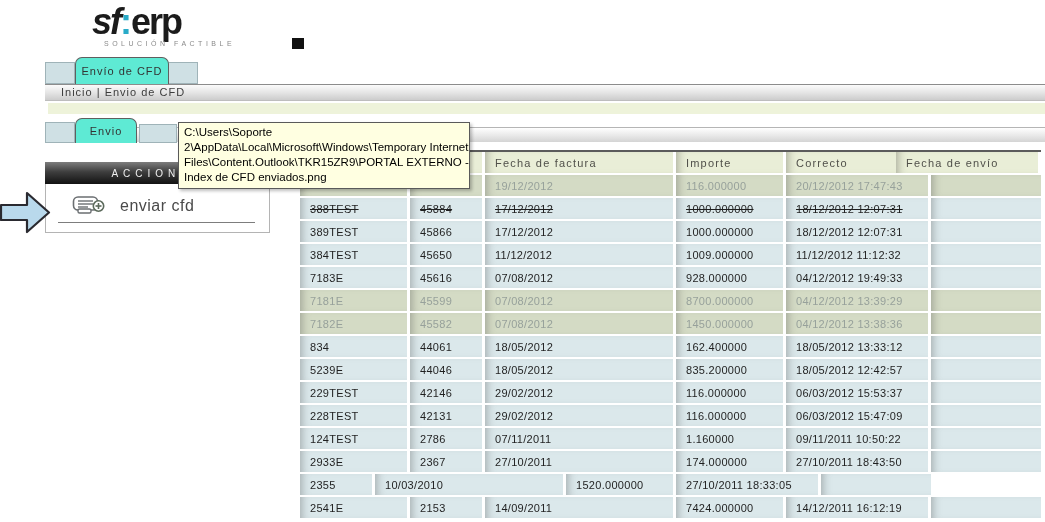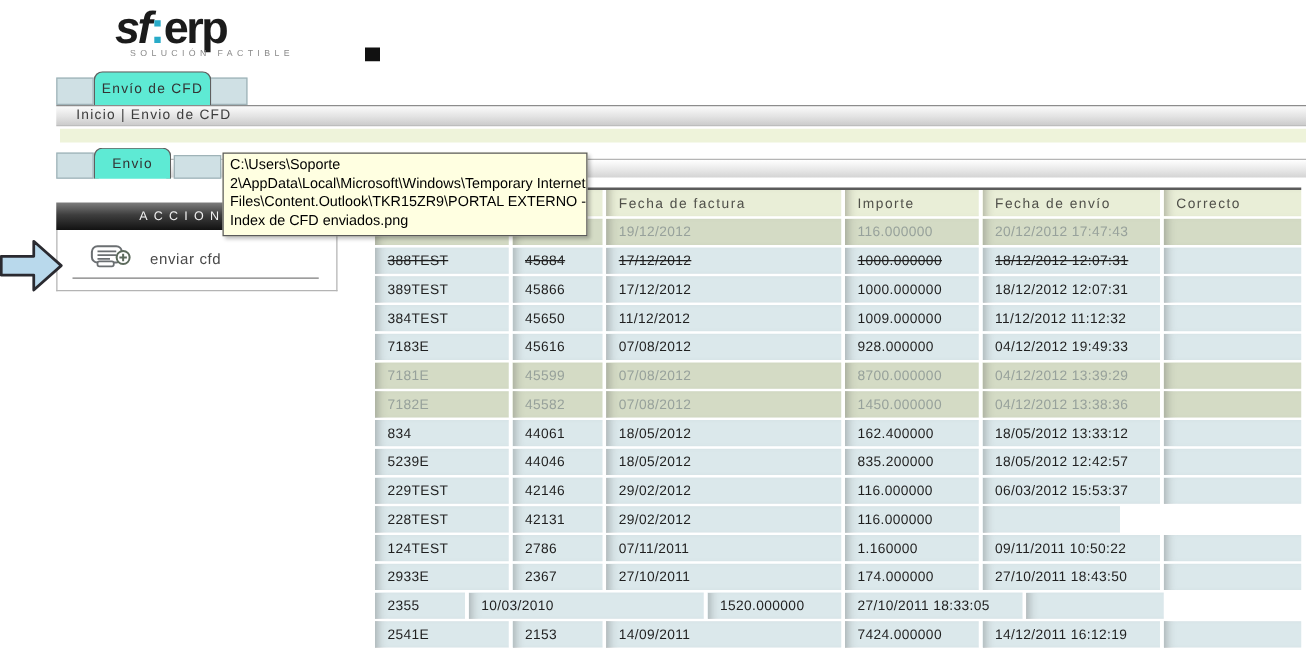--- a/index.html
+++ b/index.html
@@ -49,21 +49,21 @@
   .actions-bar {
     position:absolute; left:45px; top:162px; width:225px; height:22px;
     background:linear-gradient(180deg,#7d7d7d 0%,#3e3e3e 45%,#121212 100%);
     color:#f0f0f0; font-size:10px; letter-spacing:5px; text-align:center; line-height:23px; z-index:4;
   }
   .actions-panel {
     position:absolute; left:45px; top:184px; width:225px; height:49px;
     background:#ffffff; border:1px solid #b4b4b4; border-top:none; z-index:4;
   }
   .action-row { position:absolute; left:26px; top:9px; display:flex; align-items:center; cursor:pointer; }
-  .action-label { font-size:12px; color:#4a4a4a; margin-left:14px; letter-spacing:0.5px; }
+  .action-label { font-size:16px; color:#4a4a4a; margin-left:14px; letter-spacing:0.5px; }
   .action-underline { position:absolute; left:12px; right:14px; bottom:9px; border-bottom:1px solid #7d7d7d; }
 
   .annot-arrow { position:absolute; left:0px; top:190px; z-index:6; }
 
   
   .tooltip {
     position:absolute; left:178px; top:122px; width:292px; z-index:50;
     background:#ffffe1; border:1px solid #5a5a5a; padding:2px 4px 3px 5px;
     font-size:11.5px; color:#000; line-height:15px;
     box-shadow:2px 2px 3px rgba(0,0,0,0.25); white-space:nowrap0;
@@ -135,22 +135,22 @@
     <polygon points="1,15 27,15 27,3 49,22.5 27,42 27,30 1,30" fill="#b9d9ec" stroke="#2a2a30" stroke-width="2.2" stroke-linejoin="round"></polygon>
   </svg>
 </div>
 
 <div class="table">
   <div class="thead">
       <div class="hcell col-0"></div>
       <div class="hcell col-1"></div>
       <div class="hcell col-2">Fecha de factura</div>
       <div class="hcell col-3">Importe</div>
+      <div class="hcell col-5">Correcto</div>
       <div class="hcell col-4">Fecha de envío</div>
-      <div class="hcell col-5">Correcto</div>
     </div>
   <div class="tbody">
       <div class="trow muted">
         <div class="cell col-0"></div>
         <div class="cell col-1"></div>
         <div class="cell col-2">19/12/2012</div>
         <div class="cell col-3">116.000000</div>
         <div class="cell col-4">20/12/2012 17:47:43</div>
         <div class="cell col-5"></div>
       </div>
@@ -224,20 +224,21 @@
         <div class="cell col-2">29/02/2012</div>
         <div class="cell col-3">116.000000</div>
         <div class="cell col-4">06/03/2012 15:53:37</div>
         <div class="cell col-5"></div>
       </div>
       <div class="trow normal">
         <div class="cell col-0">228TEST</div>
         <div class="cell col-1">42131</div>
         <div class="cell col-2">29/02/2012</div>
         <div class="cell col-3">116.000000</div>
+        <div class="cell col-4">06/03/2012 15:47:09</div>
         <div class="cell col-5"></div>
       </div>
       <div class="trow normal">
         <div class="cell col-0">124TEST</div>
         <div class="cell col-1">2786</div>
         <div class="cell col-2">07/11/2011</div>
         <div class="cell col-3">1.160000</div>
         <div class="cell col-4">09/11/2011 10:50:22</div>
         <div class="cell col-5"></div>
       </div>

